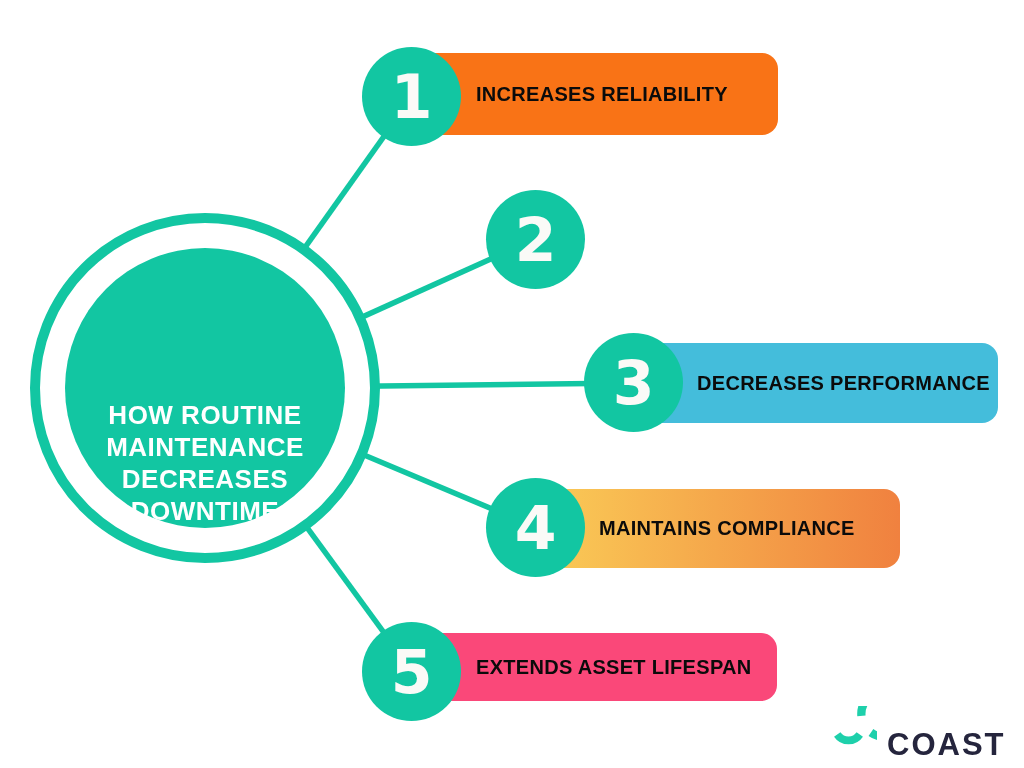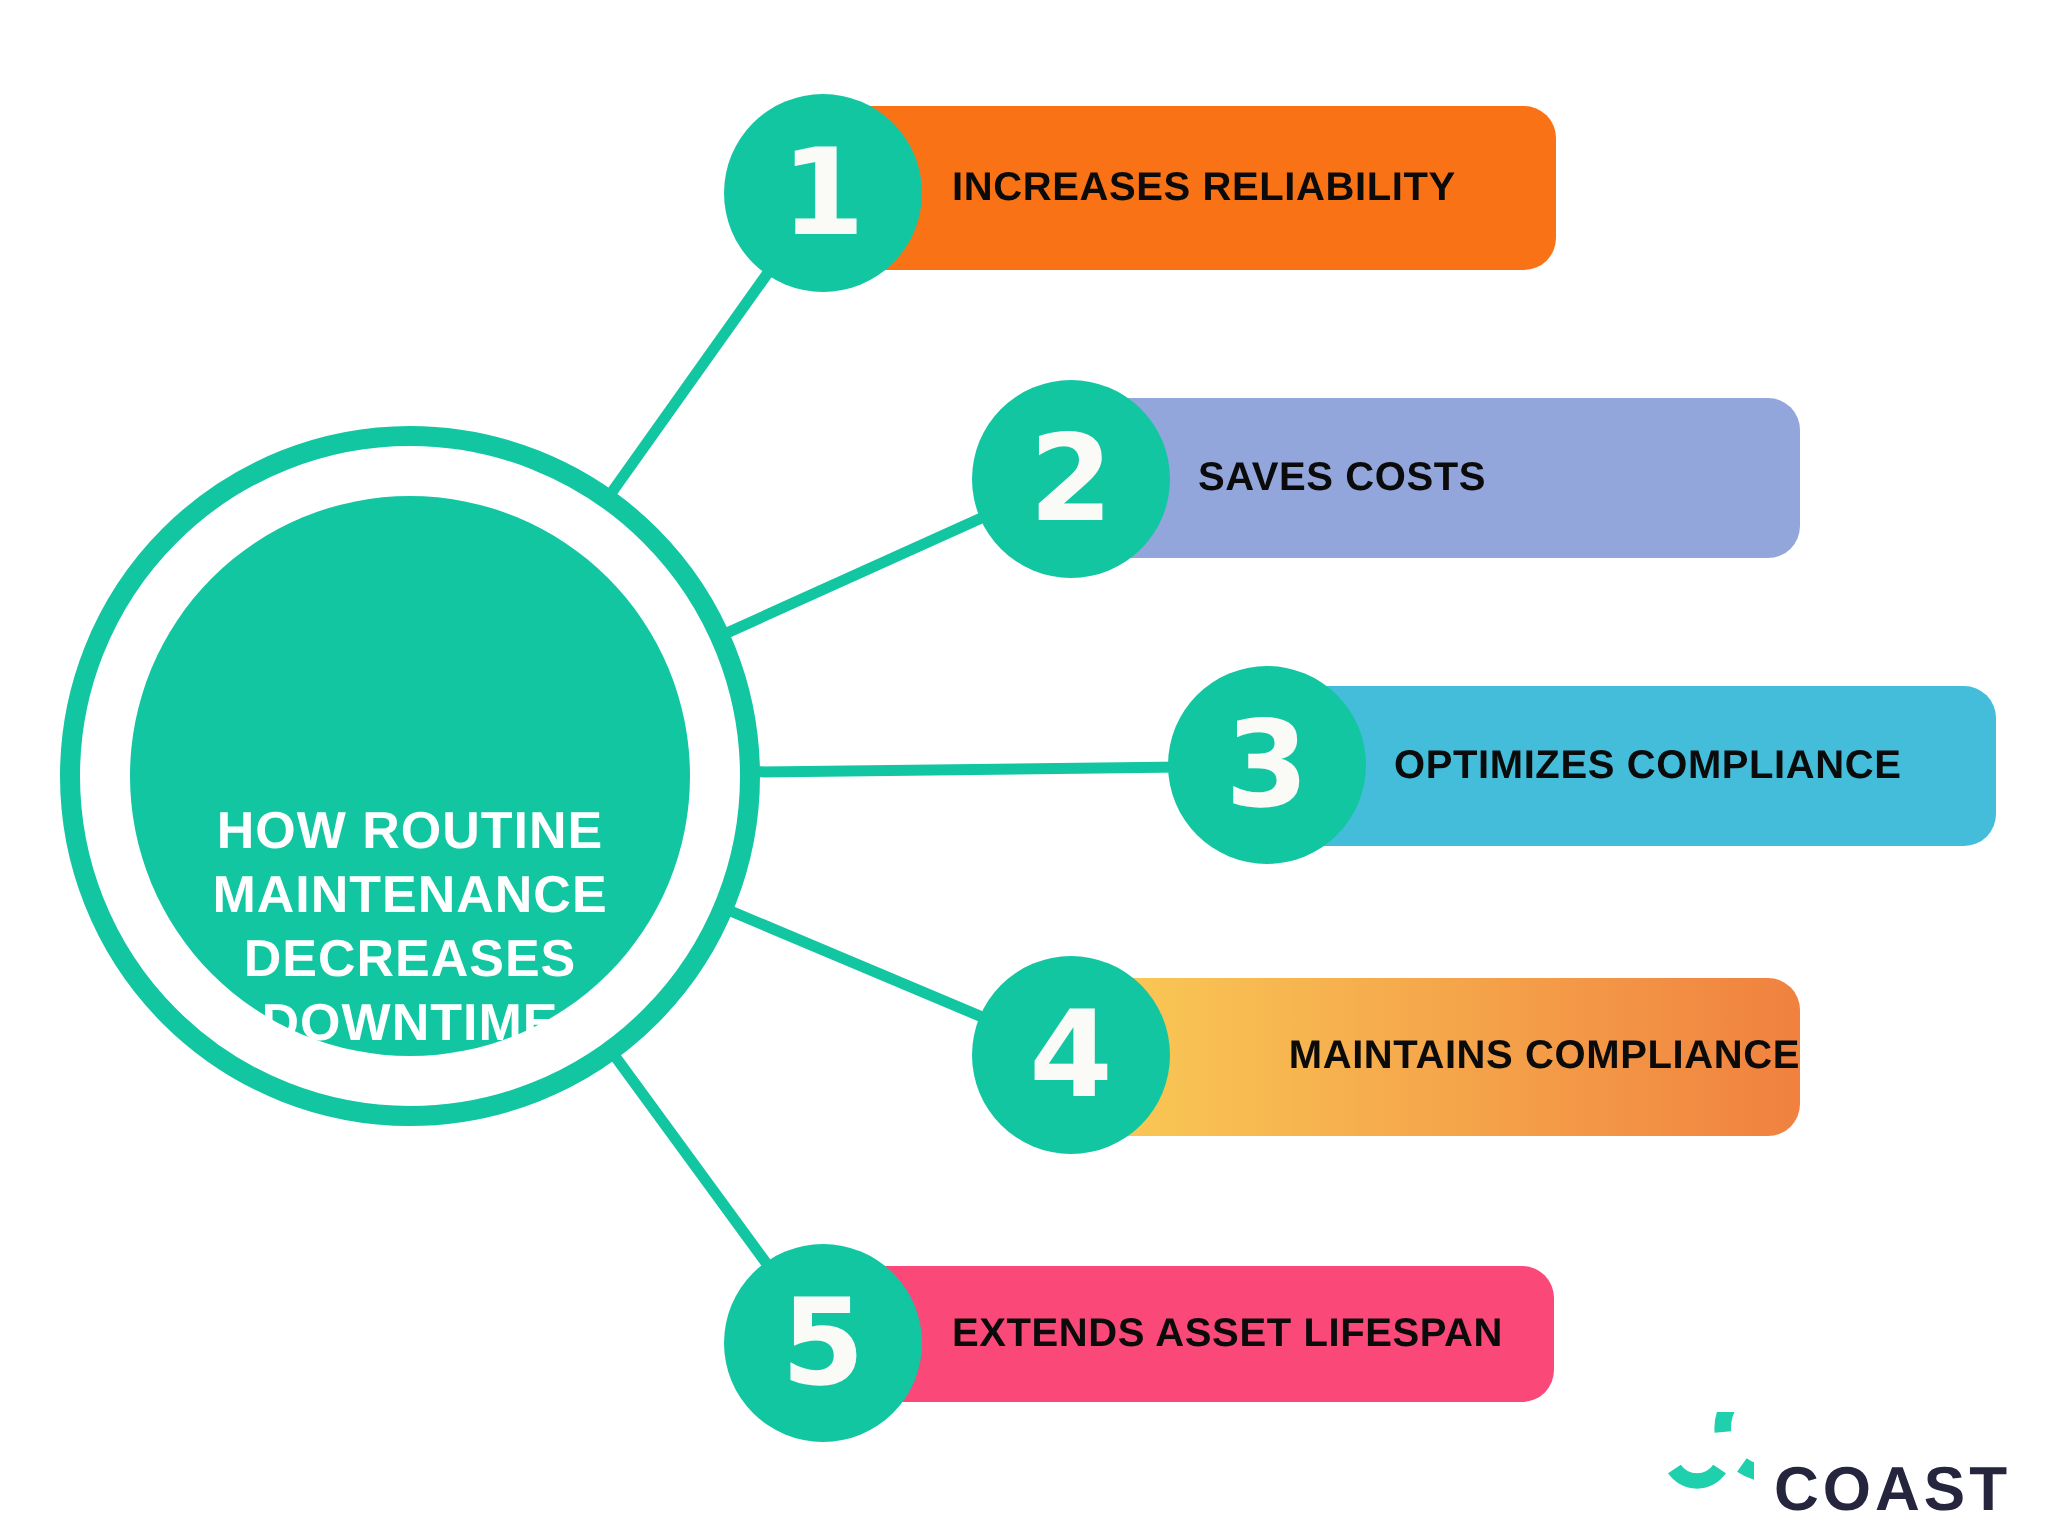--- a/index.html
+++ b/index.html
@@ -48,21 +48,21 @@
     position:absolute; border-radius:16px; z-index:4;
     display:flex; align-items:center; padding-left:66px; box-sizing:border-box;
   }
   .bar-label{
     color:var(--label-text); font-weight:700; font-size:20px; letter-spacing:.3px;
     white-space:nowrap;
   }
   .bar-1{left:410px; top:53px;  width:368px; height:82px;}
   .bar-2{left:533px; top:199px; width:367px; height:80px;}
   .bar-3{left:631px; top:343px; width:367px; height:80px;}
-  .bar-4{left:533px; top:489px; width:367px; height:79px;justify-content:flex-end;}
+  .bar-4{left:533px; top:489px; width:367px; height:79px;}
   .bar-5{left:410px; top:633px; width:367px; height:68px;}
 
   
   .brand{
     position:absolute; left:820px; top:705px; height:58px; z-index:6;
     display:flex; align-items:flex-end; gap:10px;
   }
   .brand-mark{width:57px; height:57px;}
   .brand-mark path{stroke:var(--logo-teal); fill:none;}
   .brand-word{
@@ -88,25 +88,22 @@
       <div>HOW ROUTINE</div>
       <div>MAINTENANCE</div>
       <div>DECREASES</div>
       <div>DOWNTIME</div>
     </div>
   </div>
 
   <div class="bar bar-1" style="background: #f97316;">
     <span class="bar-label">INCREASES RELIABILITY</span>
   </div>
-  <div class="bar bar-2" style="background: rgb(146, 166, 219);">
-    <span class="bar-label">SAVES COSTS</span>
-  </div>
   <div class="bar bar-3" style="background: rgb(68, 189, 219);">
-    <span class="bar-label">OPTIMIZES COMPLIANCE</span>
+    <span class="bar-label">DECREASES PERFORMANCE</span>
   </div>
   <div class="bar bar-4" style="background: linear-gradient(90deg, rgb(250, 205, 87), rgb(240, 129, 63));">
     <span class="bar-label">MAINTAINS COMPLIANCE</span>
   </div>
   <div class="bar bar-5" style="background: rgb(250, 72, 121);">
     <span class="bar-label">EXTENDS ASSET LIFESPAN</span>
   </div>
 
   <div class="num-circle num-1">
     <span class="num">1</span>

